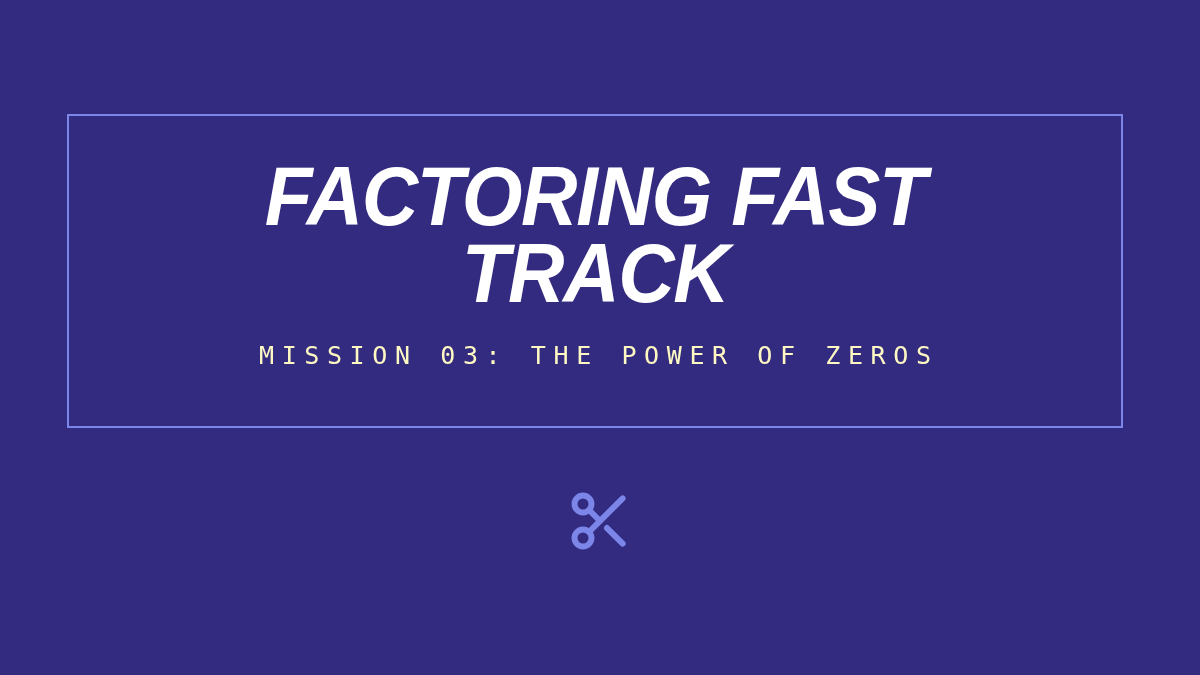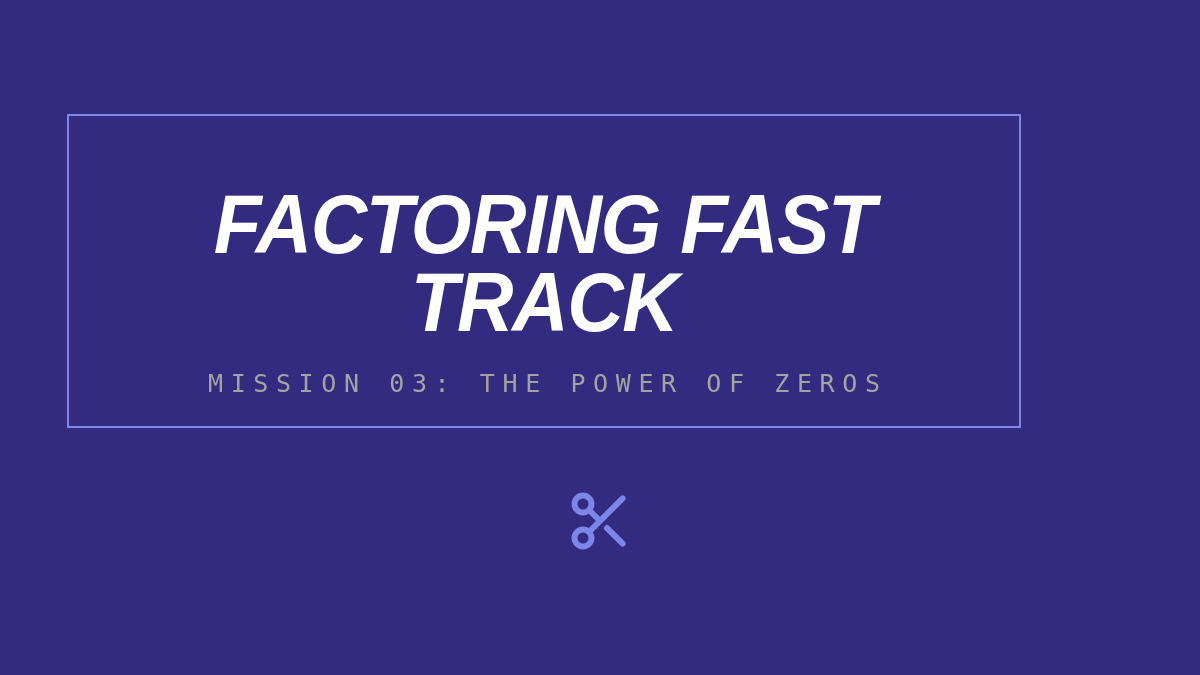--- a/index.html
+++ b/index.html
@@ -15,28 +15,28 @@
     overflow: hidden;
     font-family: "Liberation Sans", sans-serif;
     -webkit-font-smoothing: antialiased;
   }
 
   
   .frame {
     position: absolute;
     left: 67px;
     top: 114px;
-    width: 954px;
+    width: 1056px;
     height: 314px;
     box-sizing: border-box;
     border: 2px solid var(--accent, #7c86e8);
     display: flex;
     flex-direction: column;
     align-items: center;
-    justify-content: center;
+    justify-content: flex-start;
   }
 
   .title-block {
     width: 100%;
     margin-top: 42px;
     text-align: center;
     padding: 0 20px;
     box-sizing: border-box;
   }
 
@@ -88,21 +88,21 @@
 <body>
 
 <div class="slide" style="background: rgb(51, 43, 128); --accent: #7c86e8;">
 
   <div class="frame" style="border-color: rgb(124, 134, 232);">
 
     <div class="title-block">
       <h1 class="title" style="color: rgb(255, 255, 255);">FACTORING FAST
 TRACK</h1>
 
-      <p class="subtitle" style="color: #a3a3a3;">MISSION 03: THE POWER OF ZEROS</p>
+      <p class="subtitle" style="color: #fef9c3;">MISSION 03: THE POWER OF ZEROS</p>
     </div>
 
   </div>
 
   <div class="icon-wrap">
     <svg viewBox="0 0 24 24" fill="none" stroke="#7c86e8" stroke-width="2.1" stroke-linecap="round" stroke-linejoin="round">
       <circle cx="6" cy="6" r="3"></circle>
       <circle cx="6" cy="18" r="3"></circle>
       <line x1="20" y1="4" x2="8.12" y2="15.88"></line>
       <line x1="14.47" y1="14.48" x2="20" y2="20"></line>

